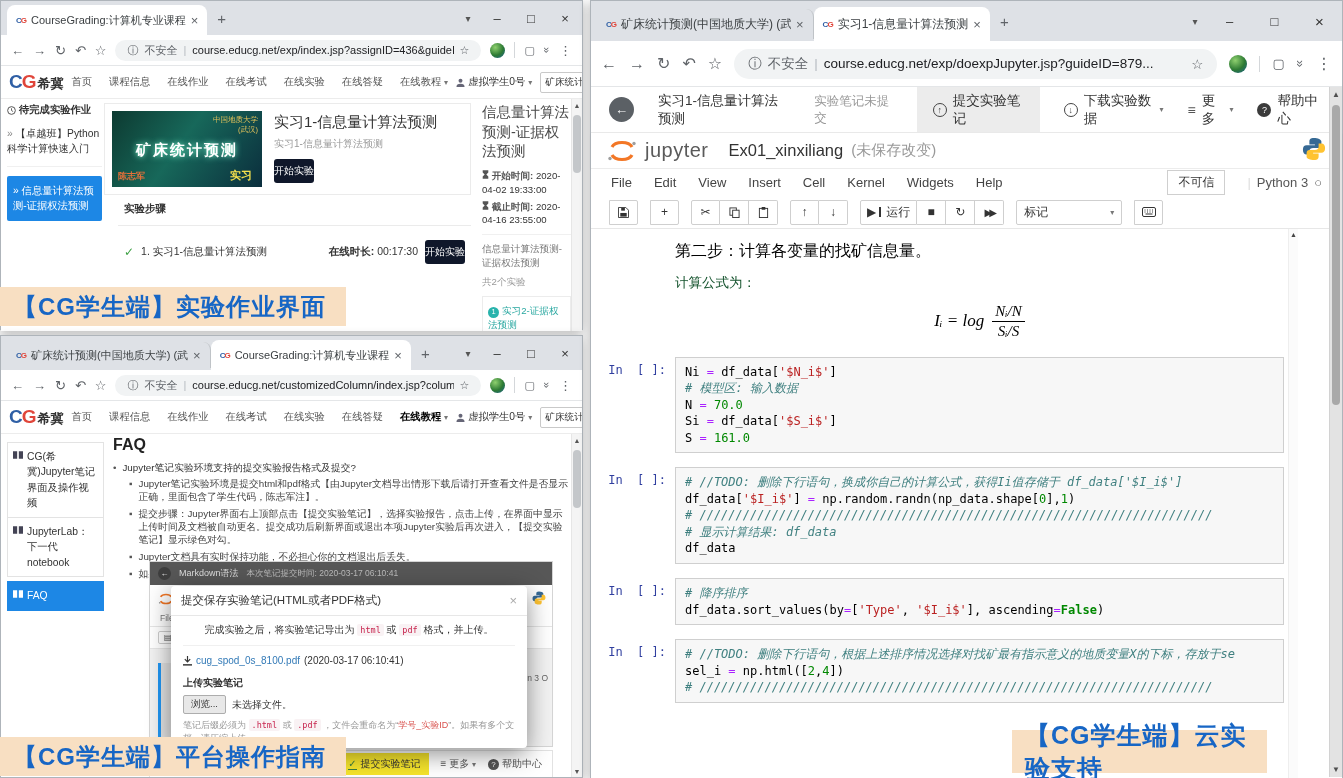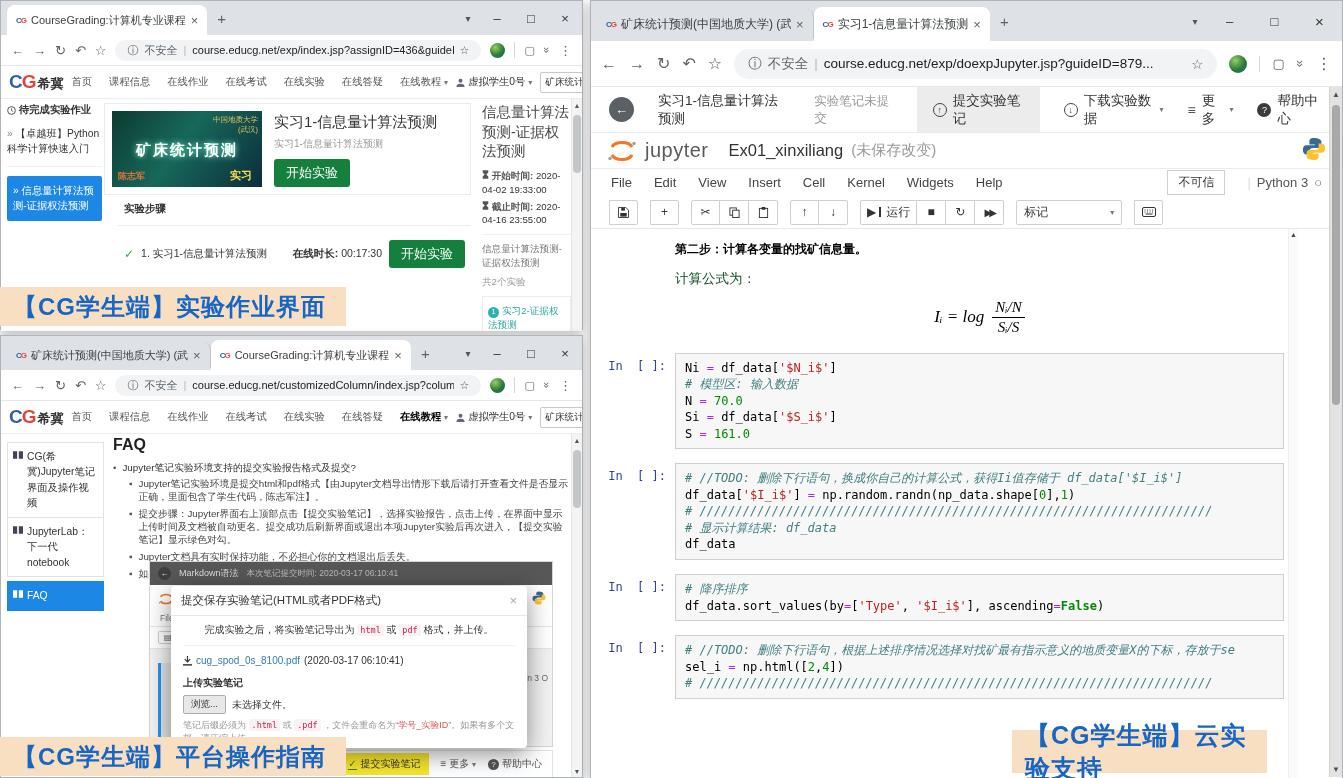--- a/index.html
+++ b/index.html
@@ -52,21 +52,21 @@
 .w1-item .gq{color:#888}
 .w1-item2{background:#1d87e5;color:#fff;padding:7px 6px;border-radius:2px;margin-top:9px;font-size:10.3px;line-height:1.5;border:none}
 .w1-card{position:absolute;left:103px;top:4px;width:367px;border:1px solid #ebebeb;background:#fff;padding:7px;display:flex;gap:12px}
 .cover{width:150px;height:76px;background:linear-gradient(125deg,#0d3a31,#17685a 45%,#0b2e3d);position:relative;color:#fff;flex:none;overflow:hidden}
 .cover .u{position:absolute;right:4px;top:4px;color:#e4c35a;font-size:7.5px;text-align:right;line-height:1.3}
 .cover .t{position:absolute;left:0;right:0;top:30px;text-align:center;font-size:15px;font-weight:bold;letter-spacing:2px;text-shadow:0 0 6px #7fffd4}
 .cover .tea{position:absolute;left:6px;bottom:4px;color:#e2703a;font-size:9px;font-weight:bold}
 .cover .tag{position:absolute;right:10px;bottom:4px;color:#f4e04d;font-size:11px;font-weight:bold}
 .w1-exp-title{font-size:15px;color:#333;margin-top:2px}
 .w1-exp-sub{font-size:10px;color:#999;margin:5px 0 8px}
-.btn-teal{background:#15803d;color:#fff;border-radius:3px;font-size:13px;padding:5px 12px;display:inline-block}
+.btn-teal{background:#0f172a;color:#fff;border-radius:3px;font-size:10px;padding:5px 0;display:inline-block}
 .steps{position:absolute;left:117px;top:94px;width:353px}
 .steps-h{font-size:10.5px;font-weight:bold;color:#333;padding:9px 6px;border-bottom:1px solid #ebebeb}
 .step-row{display:flex;align-items:center;gap:7px;padding:14px 6px 0;font-size:10.5px;color:#333}
 .check{color:#3da044;font-weight:bold;font-size:12px}
 .step-dur{margin-left:auto;color:#333}
 .w1-panel{position:absolute;left:481px;top:4px;width:89px;font-size:9.6px;color:#555}
 .panel-title{font-size:14.5px;color:#4a4a4a;line-height:1.35;margin-bottom:7px}
 .time-row{line-height:1.45;margin-bottom:3px;color:#555}
 .time-row b{font-weight:bold;color:#555}
 .time-row .v{color:#333}
@@ -157,21 +157,21 @@
 .prompt{width:84px;flex:none;text-align:right;padding-right:9px;font-family:"DejaVu Sans Mono",monospace;font-size:12px;color:#303f9f;padding-top:6px;white-space:pre}
 .codebox{flex:1;border:1px solid #cfcfcf;background:#f7f7f7;padding:6px 9px;font-family:"DejaVu Sans Mono",monospace;font-size:12px;line-height:1.38;overflow:hidden}
 .cl{white-space:pre-wrap}
 .tok-c{color:#408080;font-style:italic}
 .tok-s{color:#ba2121}
 .tok-n{color:#080}
 .tok-o{color:#a2f}
 .tok-k{color:#080;font-weight:bold}
 .tok-p{color:#000}
 .md{margin-left:84px;padding-right:58px}
-.nb-h{font-size:12px;font-weight:bold;color:#000;margin-bottom:12px}
+.nb-h{font-size:16px;font-weight:normal;color:#000;margin-bottom:12px}
 .nb-p{font-size:13.5px;color:#14532d;margin-bottom:10px}
 .formula{display:flex;justify-content:center;align-items:center;gap:8px;font-family:"Liberation Serif","DejaVu Serif",serif;font-style:italic;font-size:17px;margin:2px 0 16px;color:#000}
 .frac{display:inline-flex;flex-direction:column;align-items:center;font-size:15px;line-height:1.25}
 .frac .num{border-bottom:1px solid #000;padding:0 3px}
 .nbul{margin:0 0 16px 20px;font-size:13px;color:#000;line-height:1.75}
 .nb-vscroll{position:absolute;right:44px;top:0;bottom:0;width:10px;background:#fbfbfb;border-left:1px solid #eee}
 .nb-vscroll .arr{display:block;text-align:center;font-size:7px;color:#444;padding-top:2px}
 .bscroll{position:absolute;right:0;top:86px;bottom:0;width:13px;background:#e3e3e3;border-left:1px solid #d2d2d2;z-index:40}
 .bscroll .arr{display:block;text-align:center;font-size:8px;color:#505050;padding-top:3px}
 .bscroll .arrb{position:absolute;bottom:3px;left:0;right:0;text-align:center;font-size:8px;color:#505050}

